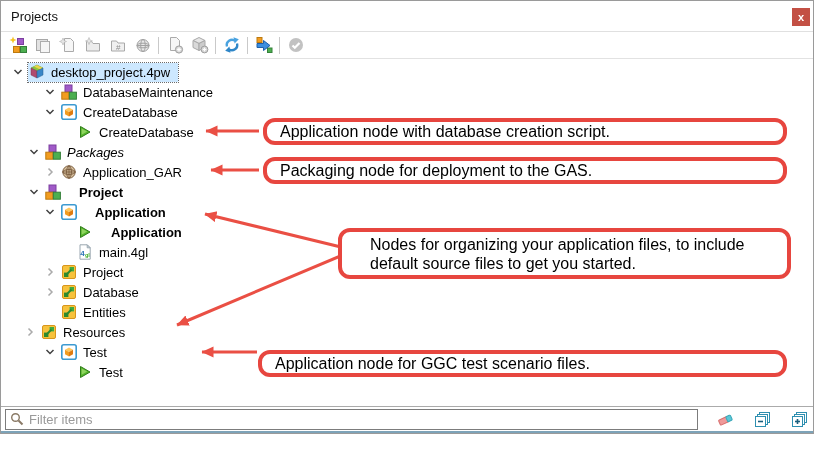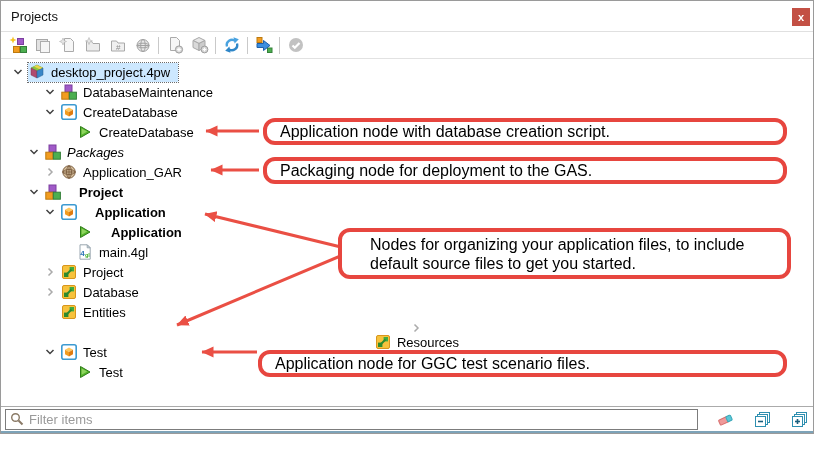--- a/index.html
+++ b/index.html
@@ -373,21 +373,21 @@
             <svg width="16" height="16" viewBox="0 0 16 16">
               <rect x="1.5" y="1.5" width="13" height="13" rx="1.5" fill="#f7c23c" stroke="#d8961c"></rect>
               <rect x="8.6" y="3" width="4.4" height="4.4" fill="#3faa3f"></rect>
               <rect x="3" y="8.6" width="4.4" height="4.4" fill="#2e8b2e"></rect>
               <line x1="5.5" y1="10.5" x2="10.5" y2="5.5" stroke="#2e8b2e" stroke-width="2"></line>
             </svg>
           </span>
           <span class="node-label">Entities</span>
         </span>
       </div>
-      <div class="tree-row" style="padding-left: 22px; flex-direction: column;">
+      <div class="tree-row" style="padding-left: 22px;">
         <span class="chev">
           <svg width="12" height="12" viewBox="0 0 12 12">
             <path d="M4.5,2.5 L8,6 L4.5,9.5" fill="none" stroke="#ababab" stroke-width="1.5"></path>
           </svg>
         </span>
         <span class="row-content">
           <span class="node-icon">
             <svg width="16" height="16" viewBox="0 0 16 16">
               <rect x="1.5" y="1.5" width="13" height="13" rx="1.5" fill="#f7c23c" stroke="#d8961c"></rect>
               <rect x="8.6" y="3" width="4.4" height="4.4" fill="#3faa3f"></rect>

